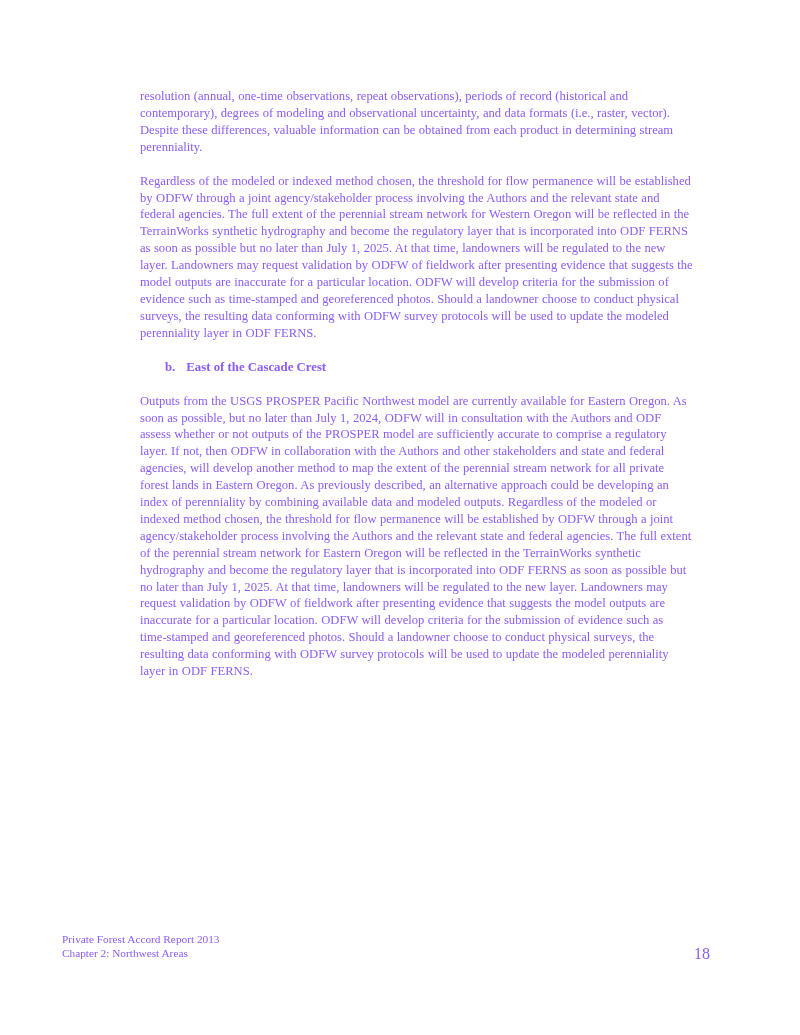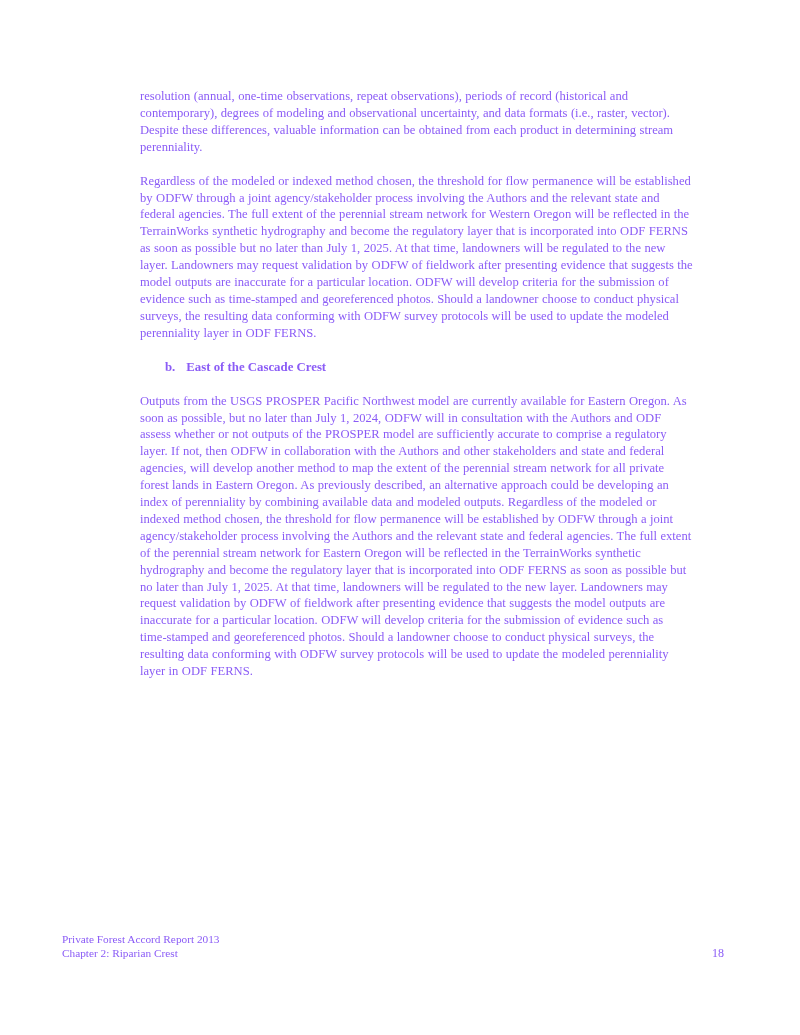--- a/index.html
+++ b/index.html
@@ -45,23 +45,23 @@
   .footer {
     position: absolute;
     left: 62px;
     top: 933px;
     font-size: 11.3px;
     line-height: 13.8px;
   }
 
   .page-num {
     position: absolute;
-    left: 712px;
+    left: 694px;
     top: 947px;
-    font-size: 12px;
+    font-size: 16px;
     line-height: 13.8px;
   }
 </style>
 </head>
 <body>
 
 <div class="page">
 
   <div class="content">
 
@@ -72,18 +72,18 @@
     <h3 class="heading">
       <span class="heading-label">b.</span><span>East of the Cascade Crest</span>
     </h3>
 
     <p class="para">Outputs from the USGS PROSPER Pacific Northwest model are currently available for Eastern Oregon. As soon as possible, but no later than July 1, 2024, ODFW will in consultation with the Authors and ODF assess whether or not outputs of the PROSPER model are sufficiently accurate to comprise a regulatory layer. If not, then ODFW in collaboration with the Authors and other stakeholders and state and federal agencies, will develop another method to map the extent of the perennial stream network for all private forest lands in Eastern Oregon. As previously described, an alternative approach could be developing an index of perenniality by combining available data and modeled outputs. Regardless of the modeled or indexed method chosen, the threshold for flow permanence will be established by ODFW through a joint agency/stakeholder process involving the Authors and the relevant state and federal agencies. The full extent of the perennial stream network for Eastern Oregon will be reflected in the TerrainWorks synthetic hydrography and become the regulatory layer that is incorporated into ODF FERNS as soon as possible but no later than July 1, 2025. At that time, landowners will be regulated to the new layer. Landowners may request validation by ODFW of fieldwork after presenting evidence that suggests the model outputs are inaccurate for a particular location. ODFW will develop criteria for the submission of evidence such as time-stamped and georeferenced photos. Should a landowner choose to conduct physical surveys, the resulting data conforming with ODFW survey protocols will be used to update the modeled perenniality layer in ODF FERNS.</p>
 
   </div>
 
   <div class="footer">
     <div>Private Forest Accord Report 2013</div>
-    <div>Chapter 2: Riparian Crest</div>
+    <div>Chapter 2: Northwest Areas</div>
   </div>
 
   <div class="page-num">18</div>
 
 </div>
 
 </body></html>

